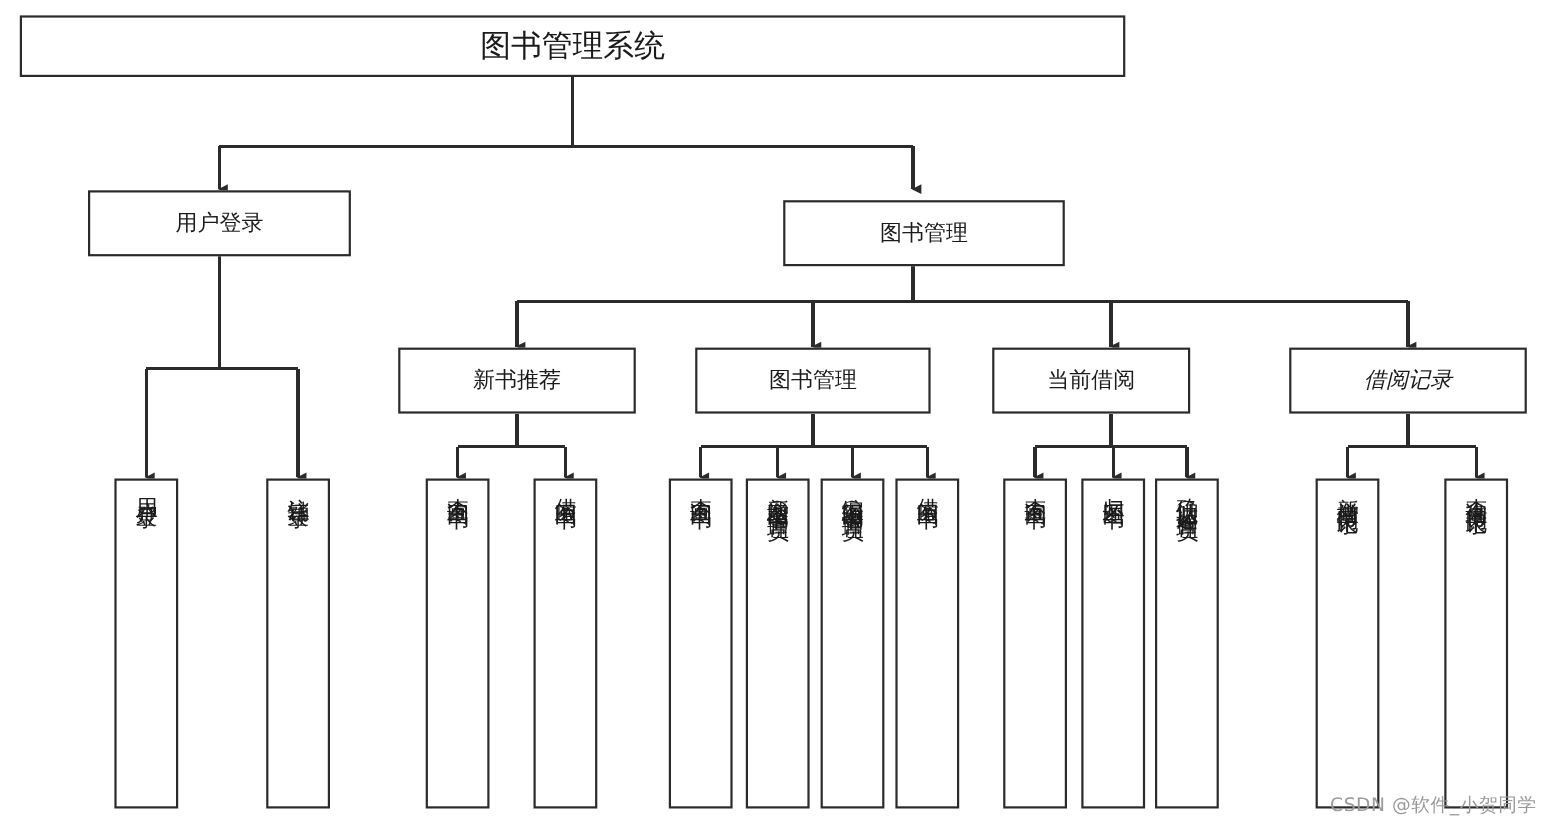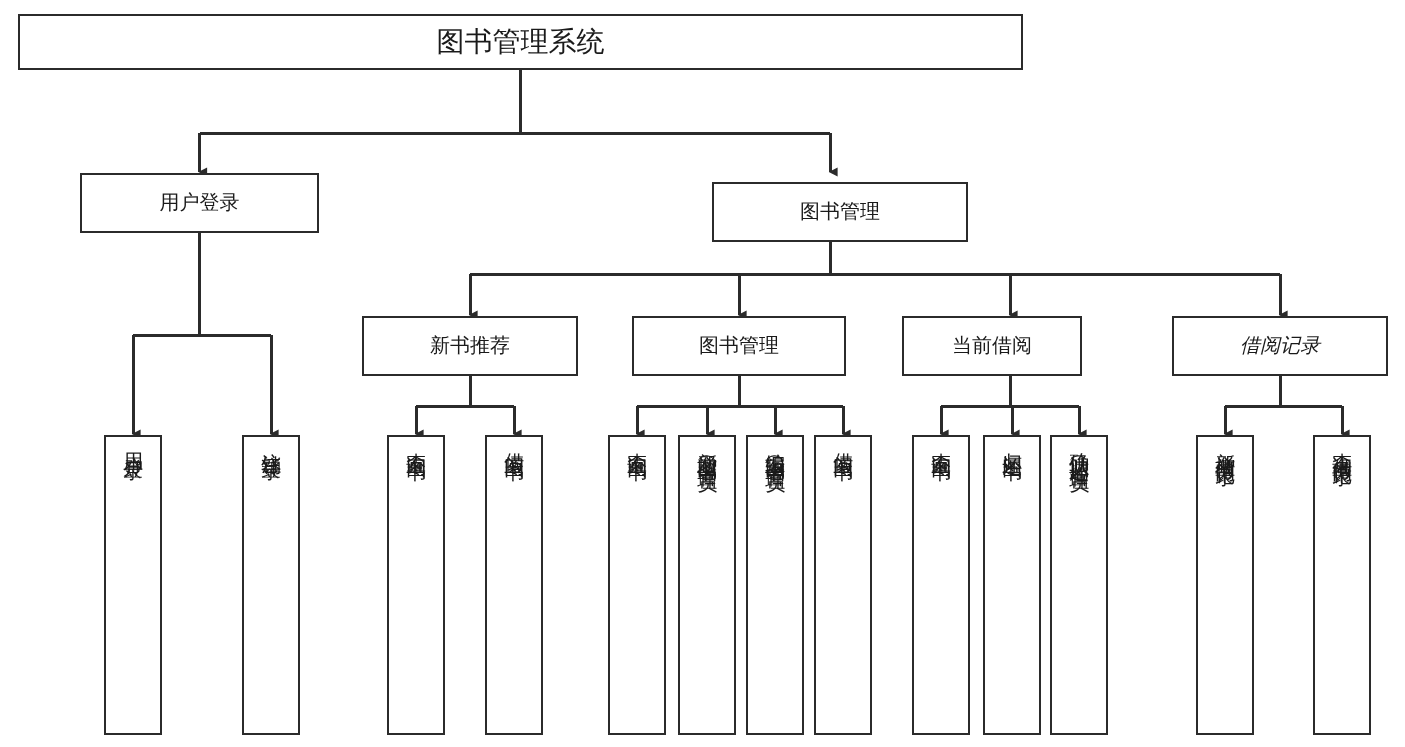--- a/index.html
+++ b/index.html
@@ -179,13 +179,14 @@
         <span class="node-label">确认归还（管理员）</span>
       </div>
       <div class="node-box node-leaf" style="left: 1196px; top: 435px; width: 58px; height: 300px;">
         <span class="node-label">新增借阅记录</span>
       </div>
       <div class="node-box node-leaf" style="left: 1313px; top: 435px; width: 58px; height: 300px;">
         <span class="node-label">查询借阅记录</span>
       </div>
     </div>
 
+  <div class="watermark">CSDN @软件_小贺同学</div>
 </div>
 
 </body></html>

